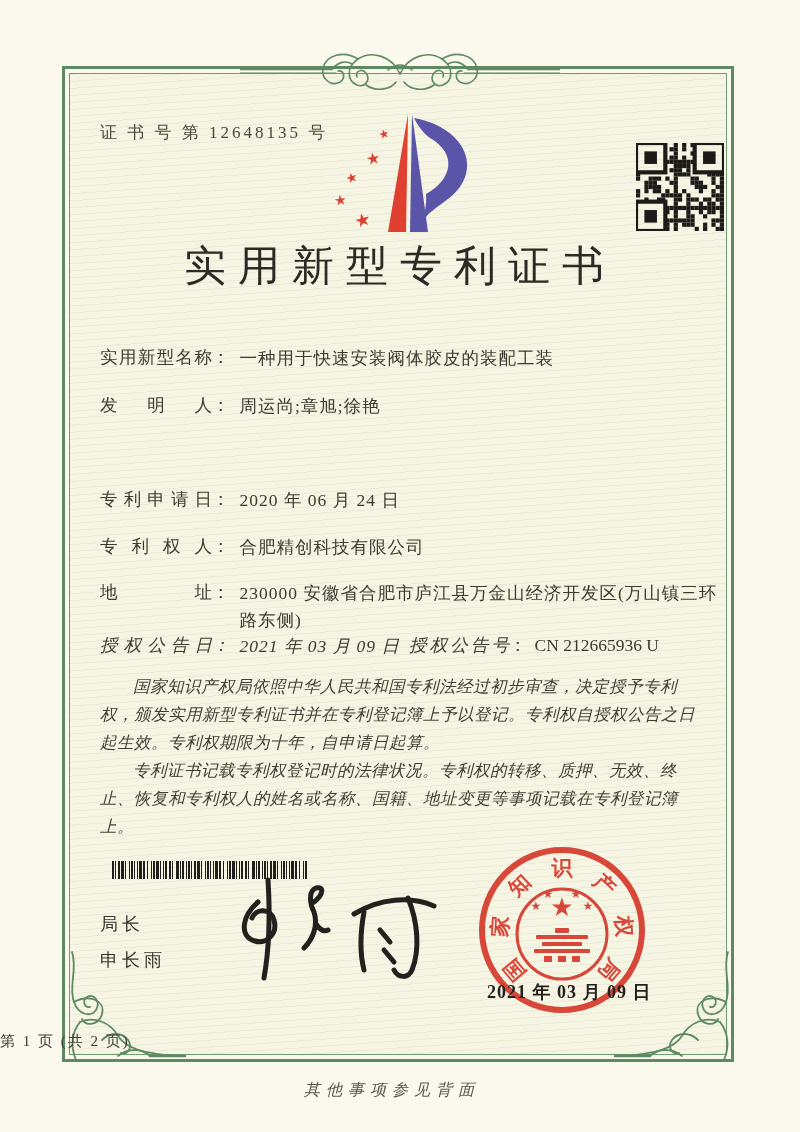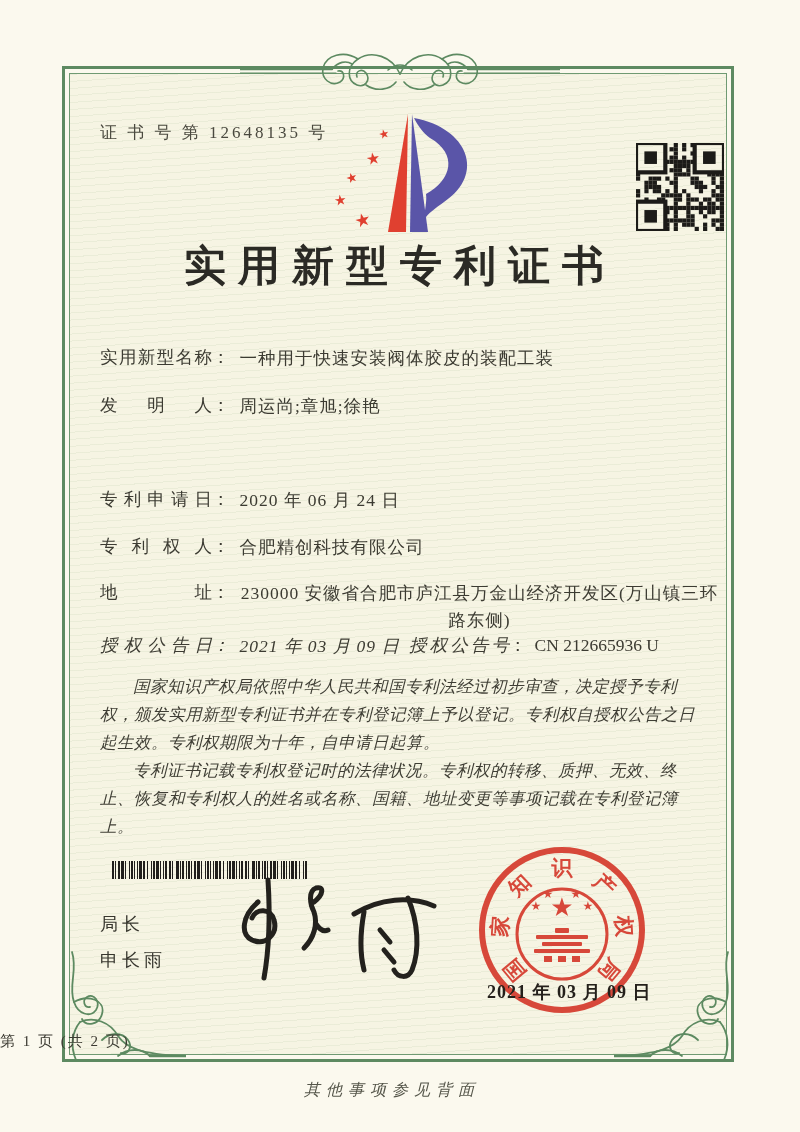--- a/index.html
+++ b/index.html
@@ -28,30 +28,30 @@
   .ornament svg{display:block;}
   
   .cert-no{
     position:absolute;left:100px;top:121px;
     font-size:17px;letter-spacing:3px;color:#4a493f;
   }
   .logo{position:absolute;left:328px;top:108px;width:164px;height:130px;}
   .qr{position:absolute;left:636px;top:143px;width:88px;height:88px;}
   .title{
     position:absolute;left:0;right:0;top:238px;text-align:center;
-    font-size:42px;letter-spacing:12px;color:#2b2a25;font-weight:700;
+    font-size:42px;letter-spacing:12px;color:#2b2a25;font-weight:400;
   }
   
   .field{position:absolute;left:100px;font-size:17.5px;color:#3c3b32;}
   .field .lbl{
     display:inline-block;width:112px;vertical-align:top;
     text-align:justify;text-align-last:justify;
   }
   .field .colon{display:inline-block;vertical-align:top;margin-right:10px;}
-  .field .val{display:inline-block;vertical-align:top;max-width:480px;line-height:27px;letter-spacing:1px;text-align:center;}
+  .field .val{display:inline-block;vertical-align:top;max-width:480px;line-height:27px;letter-spacing:1px;}
   .field2{position:absolute;left:409px;font-size:17.5px;color:#3c3b32;}
   .field2 .lbl{display:inline-block;width:100px;text-align:justify;text-align-last:justify;font-style:italic;}
   .field2 .colon{display:inline-block;margin-right:8px;}
   
   .paras{
     position:absolute;left:100px;top:666px;width:608px;
     font-size:16.5px;line-height:28px;color:#3f3e35;
     font-style:italic;letter-spacing:0.5px;margin-top:7px;
   }
   .paras p{margin:0;text-indent:2em;}

